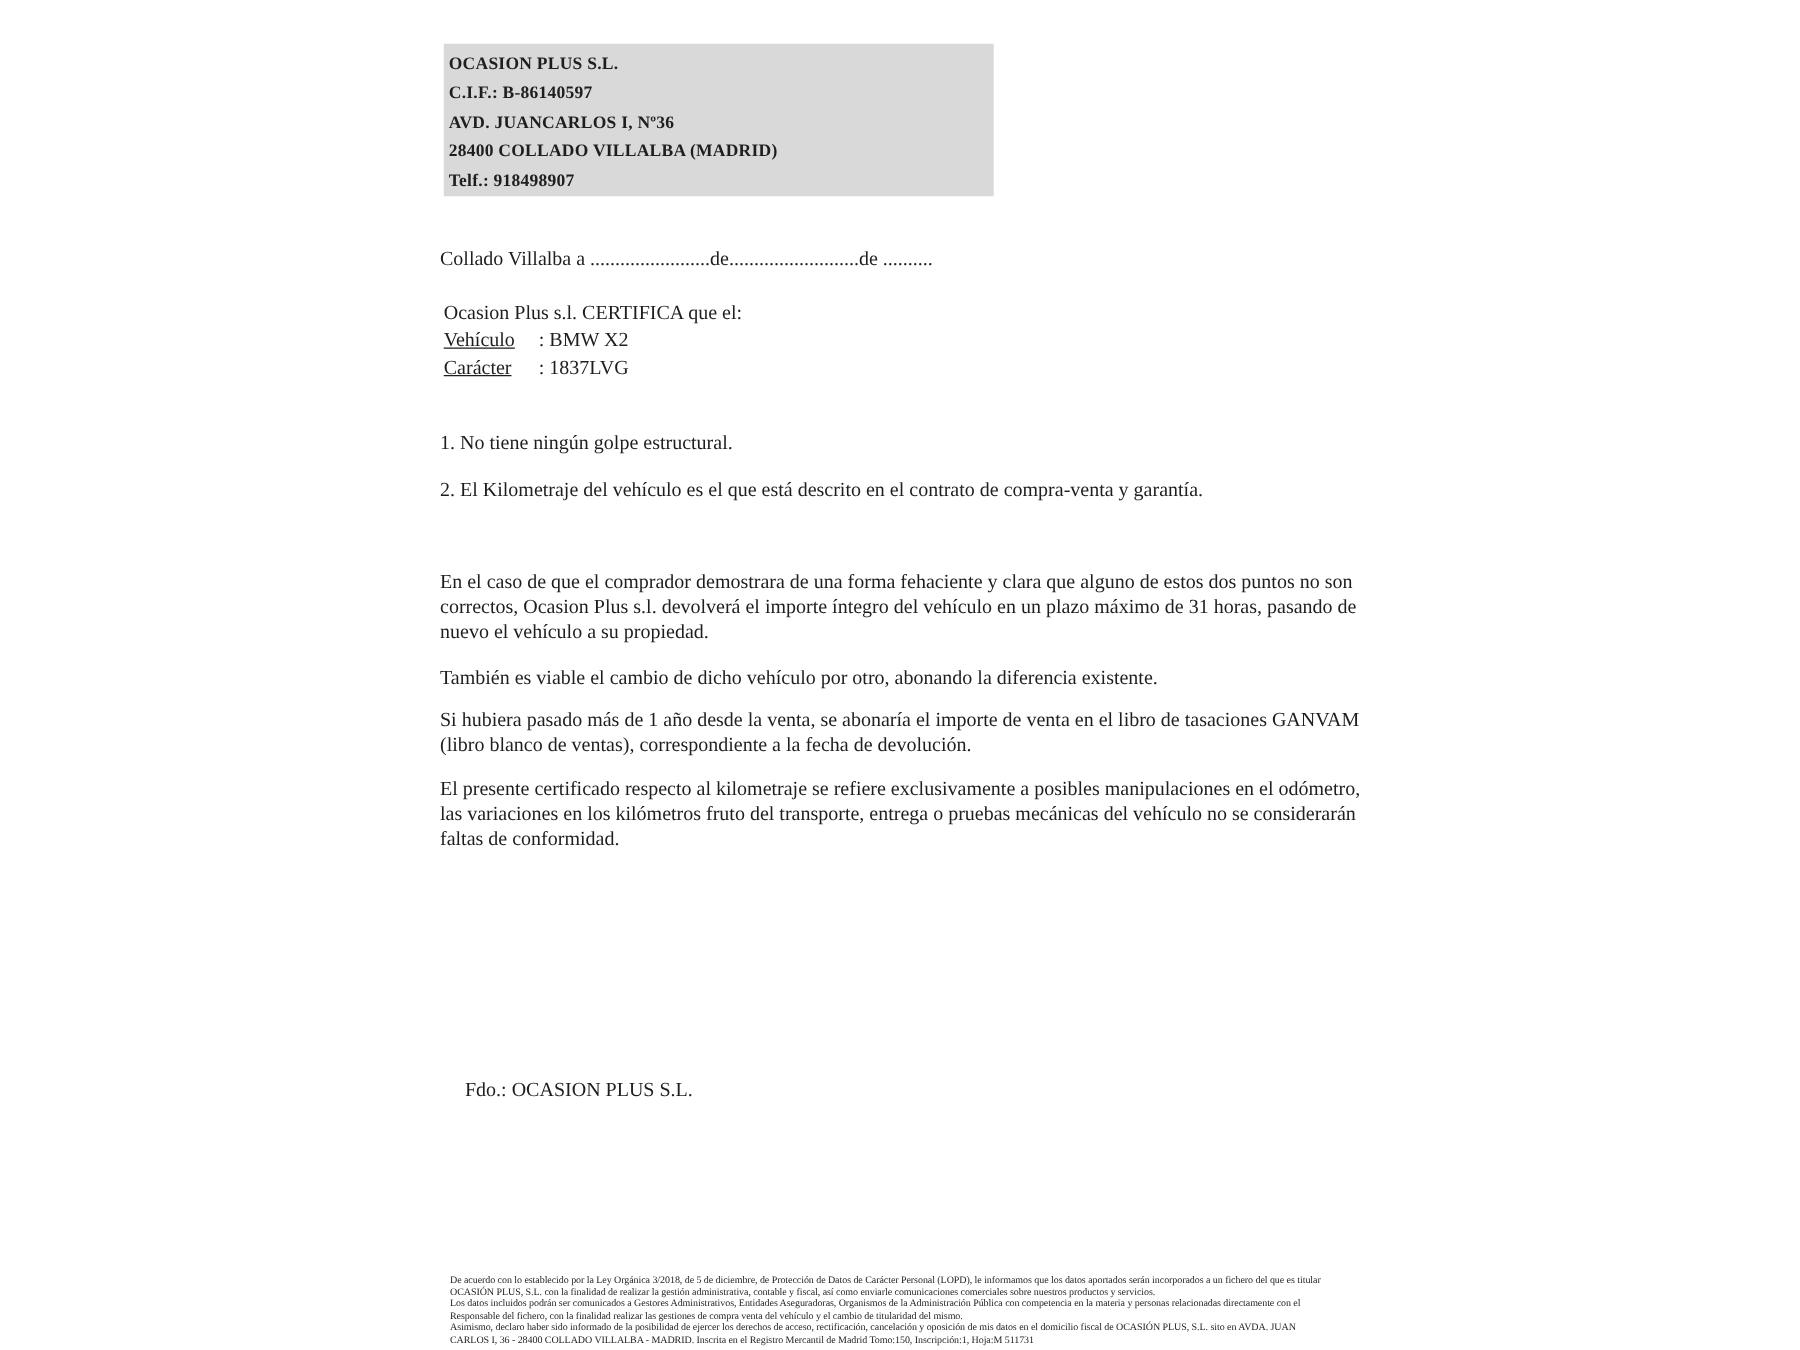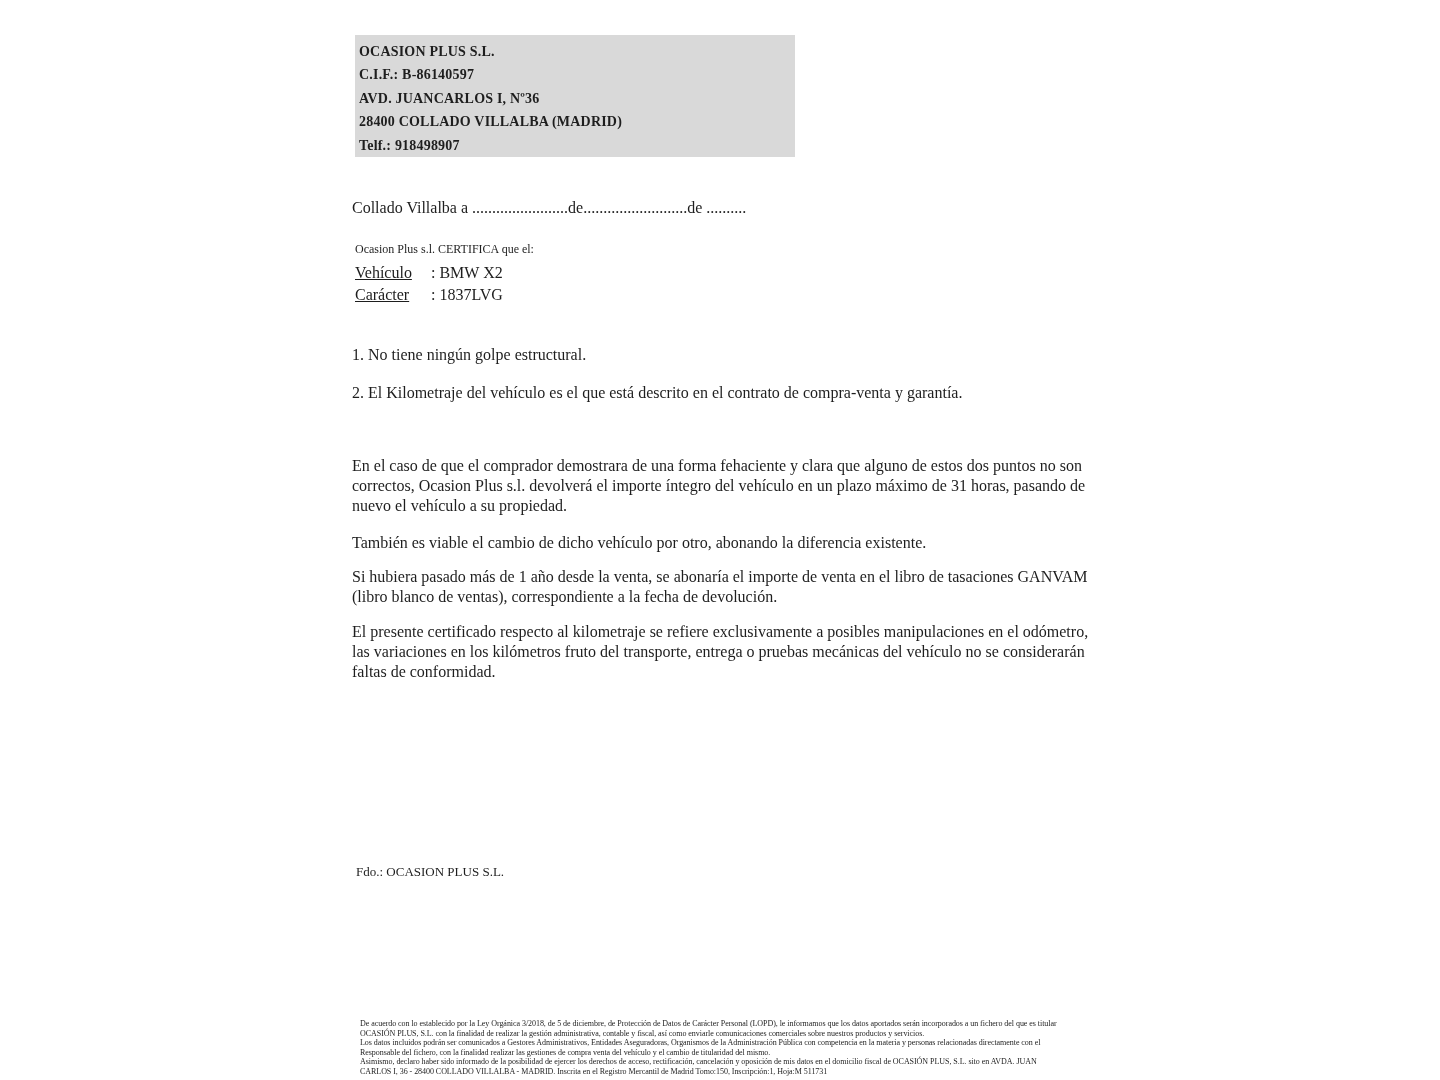--- a/index.html
+++ b/index.html
@@ -33,40 +33,40 @@
   }
 
   .date-line {
     left: 352px;
     top: 199px;
     width: 736px;
     text-align: left;
     font-size: 16px;
   }
 
-  .certify-intro { left: 355px; top: 242px; font-size: 12px; }
+  .certify-intro { left: 355px; top: 242px; font-size: 16px; }
   .kv-line { left: 355px; font-size: 16px; }
   .kv-label {
     display: inline-block;
     width: 76px;
     text-decoration: underline;
   }
   .kv-value { display: inline; }
 
   .body-text {
     left: 352px;
     width: 738px;
     font-size: 16px;
     line-height: 20px;
   }
 
   .signature {
-    left: 356px;
+    left: 372px;
     top: 864px;
-    font-size: 13px;
+    font-size: 16px;
   }
 
   .legal {
     left: 348px;
     top: 1019px;
     width: 745px;
     font-size: 8px;
     line-height: 9.5px;
     letter-spacing: -0.05px;
     color: #242424;

